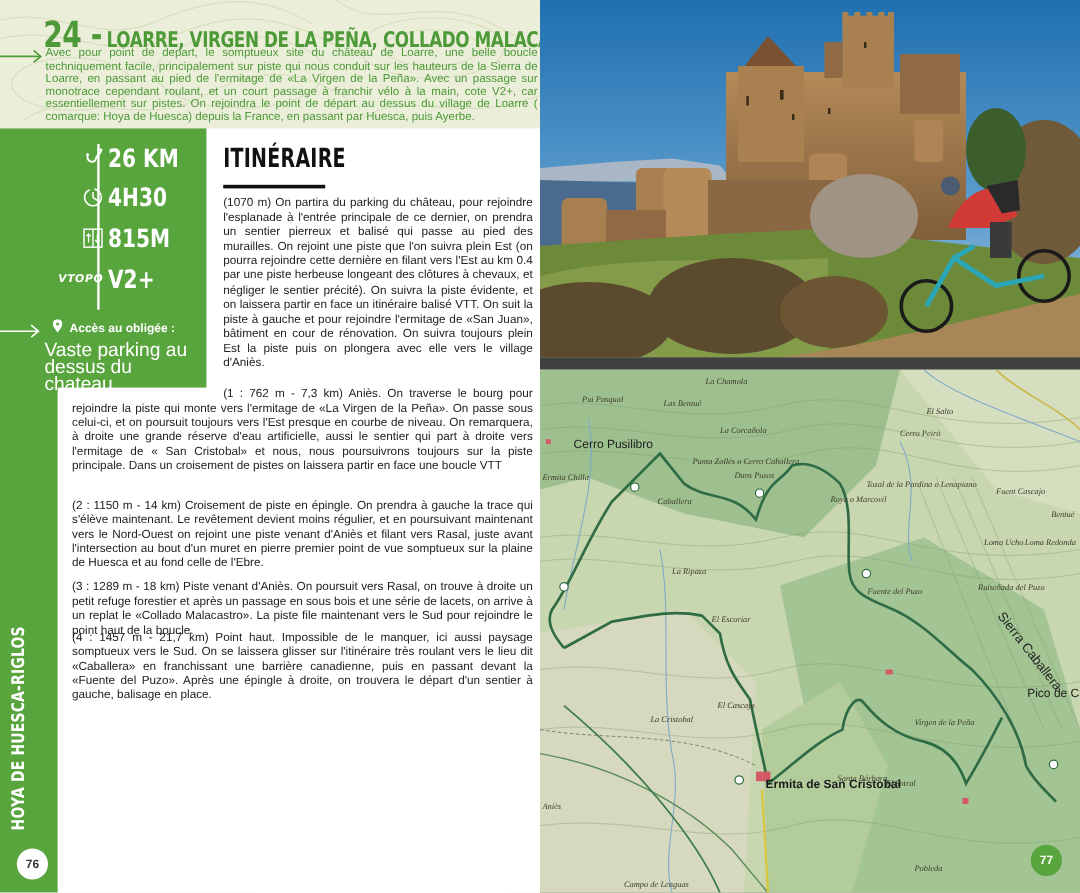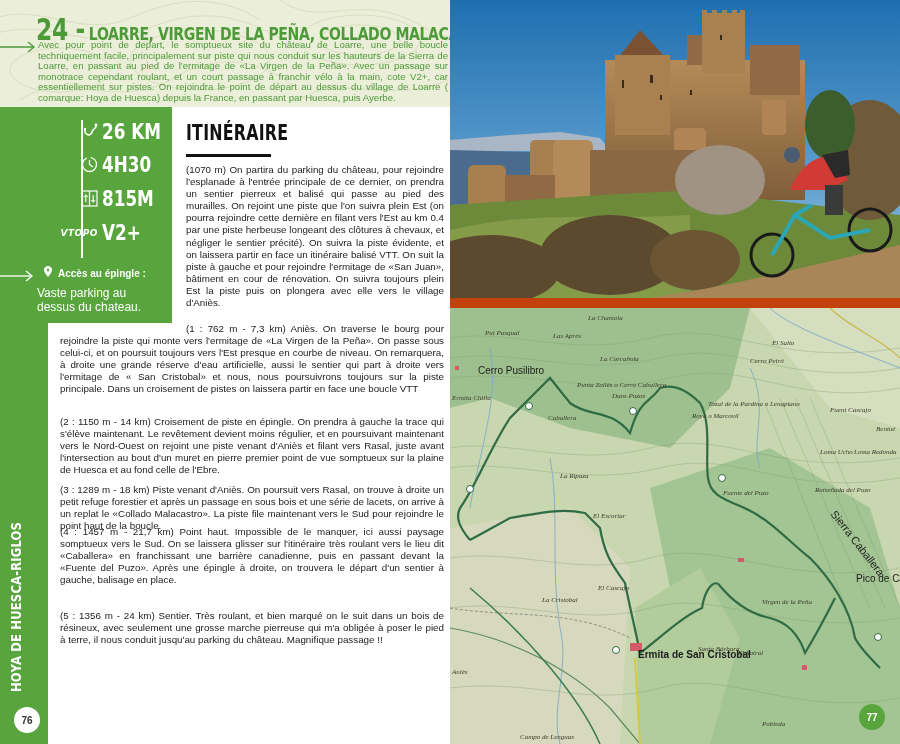--- a/index.html
+++ b/index.html
@@ -12,50 +12,50 @@
   .header svg.contours { position: absolute; left: 0; top: 0; }
   .route-title { position: absolute; left: 36px; top: 12px; white-space: nowrap; color: #4d9a38; font-family: "DejaVu Sans", sans-serif; font-weight: bold; letter-spacing: -0.5px; transform: scaleX(0.78); transform-origin: left top; }
   .route-title .num { font-size: 30px; }
   .route-title .name { font-size: 18px; text-transform: uppercase; }
   .arrow-intro { position: absolute; left: 0; top: 41px; width: 36px; height: 12px; }
   .intro { position: absolute; left: 38px; top: 40px; width: 410px; font-size: 9.6px; line-height: 10.6px; color: #4d9a38; text-align: justify; }
 
   .green-panel { position: absolute; left: 0; top: 107px; width: 172px; height: 216px; background: #58a43d; }
   .green-strip { position: absolute; left: 0; top: 320px; width: 48px; height: 424px; background: #58a43d; }
   .stats { position: absolute; left: 0; top: 118px; width: 172px; }
-  .stat-row { position: absolute; left: 16px; height: 30px; width: 172px; }
+  .stat-row { position: absolute; left: 4px; height: 30px; width: 172px; }
   .stat-icon { position: absolute; right: 90px; top: 5px; color: #ffffff; display: flex; align-items: center; justify-content: flex-end; text-align: right; }
   .stat-value { position: absolute; left: 86px; top: 2px; color: #ffffff; font-family: "DejaVu Sans", sans-serif; font-weight: bold; font-size: 21px; transform: scaleX(0.8); transform-origin: left top; white-space: nowrap; }
   .stat-divider { position: absolute; left: 81px; top: 120px; width: 1.5px; height: 138px; background: #ffffff; }
   .vtopo { font-family: "DejaVu Sans", sans-serif; font-style: italic; font-weight: bold; font-size: 9px; letter-spacing: 0.5px; color: #ffffff; }
 
   .access { position: absolute; left: 0; top: 264px; width: 172px; }
   .access-arrow { position: absolute; left: 0; top: 6px; width: 34px; height: 12px; }
   .access-title { position: absolute; left: 44px; top: 2px; color: #ffffff; font-size: 10px; font-weight: bold; white-space: nowrap; }
   .access-pin { display: inline-block; margin-right: 6px; }
-  .access-text { position: absolute; left: 37px; top: 22px; width: 130px; color: #ffffff; font-size: 12px; line-height: 14px; }
+  .access-text { position: absolute; left: 37px; top: 22px; width: 130px; color: #ffffff; font-size: 16px; line-height: 14px; }
 
   .side-label { position: absolute; left: 8px; top: 692px; transform: rotate(-90deg); transform-origin: left top; color: #ffffff; font-family: "DejaVu Sans", sans-serif; font-weight: bold; font-size: 14.5px; white-space: nowrap; letter-spacing: 0.2px; }
   .side-label span { display: inline-block; transform: scaleX(0.8); transform-origin: left center; }
   .page-num-left { position: absolute; left: 14px; top: 707px; width: 26px; height: 26px; border-radius: 50%; background: #ffffff; color: #333; font-size: 10px; font-weight: bold; display: flex; align-items: center; justify-content: center; }
 
   .itin-title { position: absolute; left: 186px; top: 120px; font-family: "DejaVu Sans", sans-serif; font-weight: bold; font-size: 22px; color: #111; transform: scaleX(0.72); transform-origin: left top; white-space: nowrap; letter-spacing: 0.3px; }
   .itin-rule { position: absolute; left: 186px; top: 154px; width: 85px; height: 3px; background: #111; }
 
   .body-text { font-size: 9.8px; line-height: 12.1px; color: #222; text-align: justify; }
   .para0 { position: absolute; left: 186px; top: 164px; width: 258px; }
   .para1 { position: absolute; left: 60px; top: 323px; width: 384px; text-indent: 126px; }
   .para-rest { position: absolute; left: 60px; width: 384px; }
   .p2 { top: 416px; }
   .p3 { top: 484px; }
   .p4 { top: 526px; }
   .p5 { top: 610px; }
 
   
-  .right-page { position: absolute; left: 450px; top: 0; width: 450px; height: 744px; background: #c2410c; }
+  .right-page { position: absolute; left: 450px; top: 0; width: 450px; height: 744px; background: #404040; }
   .photo { position: absolute; left: 0; top: 0; width: 450px; height: 298px; overflow: hidden; }
   .map { position: absolute; left: 0; top: 308px; width: 450px; height: 436px; overflow: hidden; background: #b8cfa5; }
   .map-label { position: absolute; font-family: "Liberation Serif", serif; font-style: italic; color: #3b3b2b; font-size: 7px; white-space: nowrap; }
   .map-label.big { font-family: "Liberation Sans", sans-serif; font-style: normal; font-size: 10px; color: #1c1c1c; }
   .map-label.range { font-family: "Liberation Sans", sans-serif; font-style: normal; font-size: 11px; color: #222; transform: rotate(52deg); transform-origin: left top; }
   .page-num-right { position: absolute; left: 409px; top: 704px; width: 26px; height: 26px; border-radius: 50%; background: #58a43d; color: #ffffff; font-size: 10px; font-weight: bold; display: flex; align-items: center; justify-content: center; }
 </style>
 </head>
 <body>
 
@@ -133,34 +133,33 @@
 
   <div class="access">
     <svg class="access-arrow" viewBox="0 0 34 12">
       <line x1="0" y1="6" x2="31" y2="6" stroke="#fff" stroke-width="1.3"></line>
       <polyline points="26,1 32,6 26,11" fill="none" stroke="#fff" stroke-width="1.3"></polyline>
     </svg>
     <div class="access-title">
       <svg class="access-pin" width="8" height="11" viewBox="0 0 8 11">
           <path d="M4 0 C1.5 0 0 1.8 0 4 C0 6.5 4 11 4 11 C4 11 8 6.5 8 4 C8 1.8 6.5 0 4 0 Z" fill="#fff"></path>
           <circle cx="4" cy="4" r="1.3" fill="#58a43d"></circle>
-        </svg><span>Accès au épingle :</span>
+        </svg><span>Accès au obligée :</span>
     </div>
     <p class="access-text">Vaste parking au dessus du chateau.</p>
   </div>
 
   <div class="itin-title">ITINÉRAIRE</div>
   <div class="itin-rule"></div>
 
   <p class="body-text para0">(1070 m) On partira du parking du château, pour rejoindre l'esplanade à l'entrée principale de ce dernier, on prendra un sentier pierreux et balisé qui passe au pied des murailles. On rejoint une piste que l'on suivra plein Est (on pourra rejoindre cette dernière en filant vers l'Est au km 0.4 par une piste herbeuse longeant des clôtures à chevaux, et négliger le sentier précité). On suivra la piste évidente, et on laissera partir en face un itinéraire balisé VTT. On suit la piste à gauche et pour rejoindre l'ermitage de «San Juan», bâtiment en cour de rénovation. On suivra toujours plein Est la piste puis on plongera avec elle vers le village d'Aniès.</p>
   <p class="body-text para1">(1 : 762 m - 7,3 km) Aniès. On traverse le bourg pour rejoindre la piste qui monte vers l'ermitage de «La Virgen de la Peña». On passe sous celui-ci, et on poursuit toujours vers l'Est presque en courbe de niveau. On remarquera, à droite une grande réserve d'eau artificielle, aussi le sentier qui part à droite vers l'ermitage de « San Cristobal» et nous, nous poursuivrons toujours sur la piste principale. Dans un croisement de pistes on laissera partir en face une boucle VTT</p>
   <p class="body-text para-rest p2">(2 : 1150 m - 14 km) Croisement de piste en épingle. On prendra à gauche la trace qui s'élève maintenant. Le revêtement devient moins régulier, et en poursuivant maintenant vers le Nord-Ouest on rejoint une piste venant d'Aniès et filant vers Rasal, juste avant l'intersection au bout d'un muret en pierre premier point de vue somptueux sur la plaine de Huesca et au fond celle de l'Ebre.</p>
   <p class="body-text para-rest p3">(3 : 1289 m - 18 km) Piste venant d'Aniès. On poursuit vers Rasal, on trouve à droite un petit refuge forestier et après un passage en sous bois et une série de lacets, on arrive à un replat le «Collado Malacastro». La piste file maintenant vers le Sud pour rejoindre le point haut de la boucle.</p>
   <p class="body-text para-rest p4">(4 : 1457 m - 21,7 km) Point haut. Impossible de le manquer, ici aussi paysage somptueux vers le Sud. On se laissera glisser sur l'itinéraire très roulant vers le lieu dit «Caballera» en franchissant une barrière canadienne, puis en passant devant la «Fuente del Puzo». Après une épingle à droite, on trouvera le départ d'un sentier à gauche, balisage en place.</p>
-  <p class="body-text para-rest p5">(5 : 1356 m - 24 km) Sentier. Très roulant, et bien marqué on le suit dans un bois de résineux, avec seulement une grosse marche pierreuse qui m'a obligée à poser le pied à terre, il nous conduit jusqu'au parking du château. Magnifique passage !!</p>
 
   <div class="side-label"><span>HOYA DE HUESCA-RIGLOS</span></div>
   <div class="page-num-left">76</div>
 </div>
 
 <div class="right-page">
 
   <div class="photo">
     <svg width="450" height="298" viewBox="0 0 450 298">
       <defs>
@@ -288,30 +287,30 @@
       <g fill="#d45a6a">
         <rect x="180" y="335" width="12" height="8"></rect>
         <rect x="288" y="250" width="6" height="4"></rect>
         <rect x="352" y="357" width="5" height="5"></rect>
         <rect x="5" y="58" width="4" height="4"></rect>
       </g>
     </svg>
 
     <div class="map-label" style="left:138px;top:6px">La Chamola</div>
     <div class="map-label" style="left:35px;top:21px">Pui Pasqual</div>
-    <div class="map-label" style="left:103px;top:24px">Las Après</div>
+    <div class="map-label" style="left:103px;top:24px">Las Bentué</div>
     <div class="map-label" style="left:150px;top:47px">La Corcañola</div>
     <div class="map-label" style="left:322px;top:31px">El Salto</div>
     <div class="map-label" style="left:300px;top:49px">Cerro Peiró</div>
     <div class="map-label" style="left:127px;top:73px">Punta Zollés o Cerro Caballera</div>
     <div class="map-label" style="left:162px;top:84px">Dans Puzos</div>
     <div class="map-label big" style="left:28px;top:57px">Cerro Pusilibro</div>
     <div class="map-label" style="left:2px;top:86px">Ermita Chilla</div>
     <div class="map-label" style="left:98px;top:106px">Caballera</div>
-    <div class="map-label" style="left:258px;top:92px">Tozal de la Pardina o Lenapiano</div>
+    <div class="map-label" style="left:272px;top:92px">Tozal de la Pardina o Lenapiano</div>
     <div class="map-label" style="left:242px;top:104px">Roya o Marcovil</div>
     <div class="map-label" style="left:380px;top:98px">Fuent Cascajo</div>
     <div class="map-label" style="left:426px;top:117px">Bentué</div>
     <div class="map-label" style="left:370px;top:140px">Loma Ucho</div>
     <div class="map-label" style="left:404px;top:140px">Loma Redonda</div>
     <div class="map-label" style="left:273px;top:181px">Fuente del Puzo</div>
     <div class="map-label" style="left:365px;top:178px">Ruiseñada del Puzo</div>
     <div class="map-label" style="left:143px;top:204px">El Escoriar</div>
     <div class="map-label" style="left:110px;top:164px">La Ripaza</div>
     <div class="map-label big" style="left:406px;top:265px">Pico de Caballera</div>

